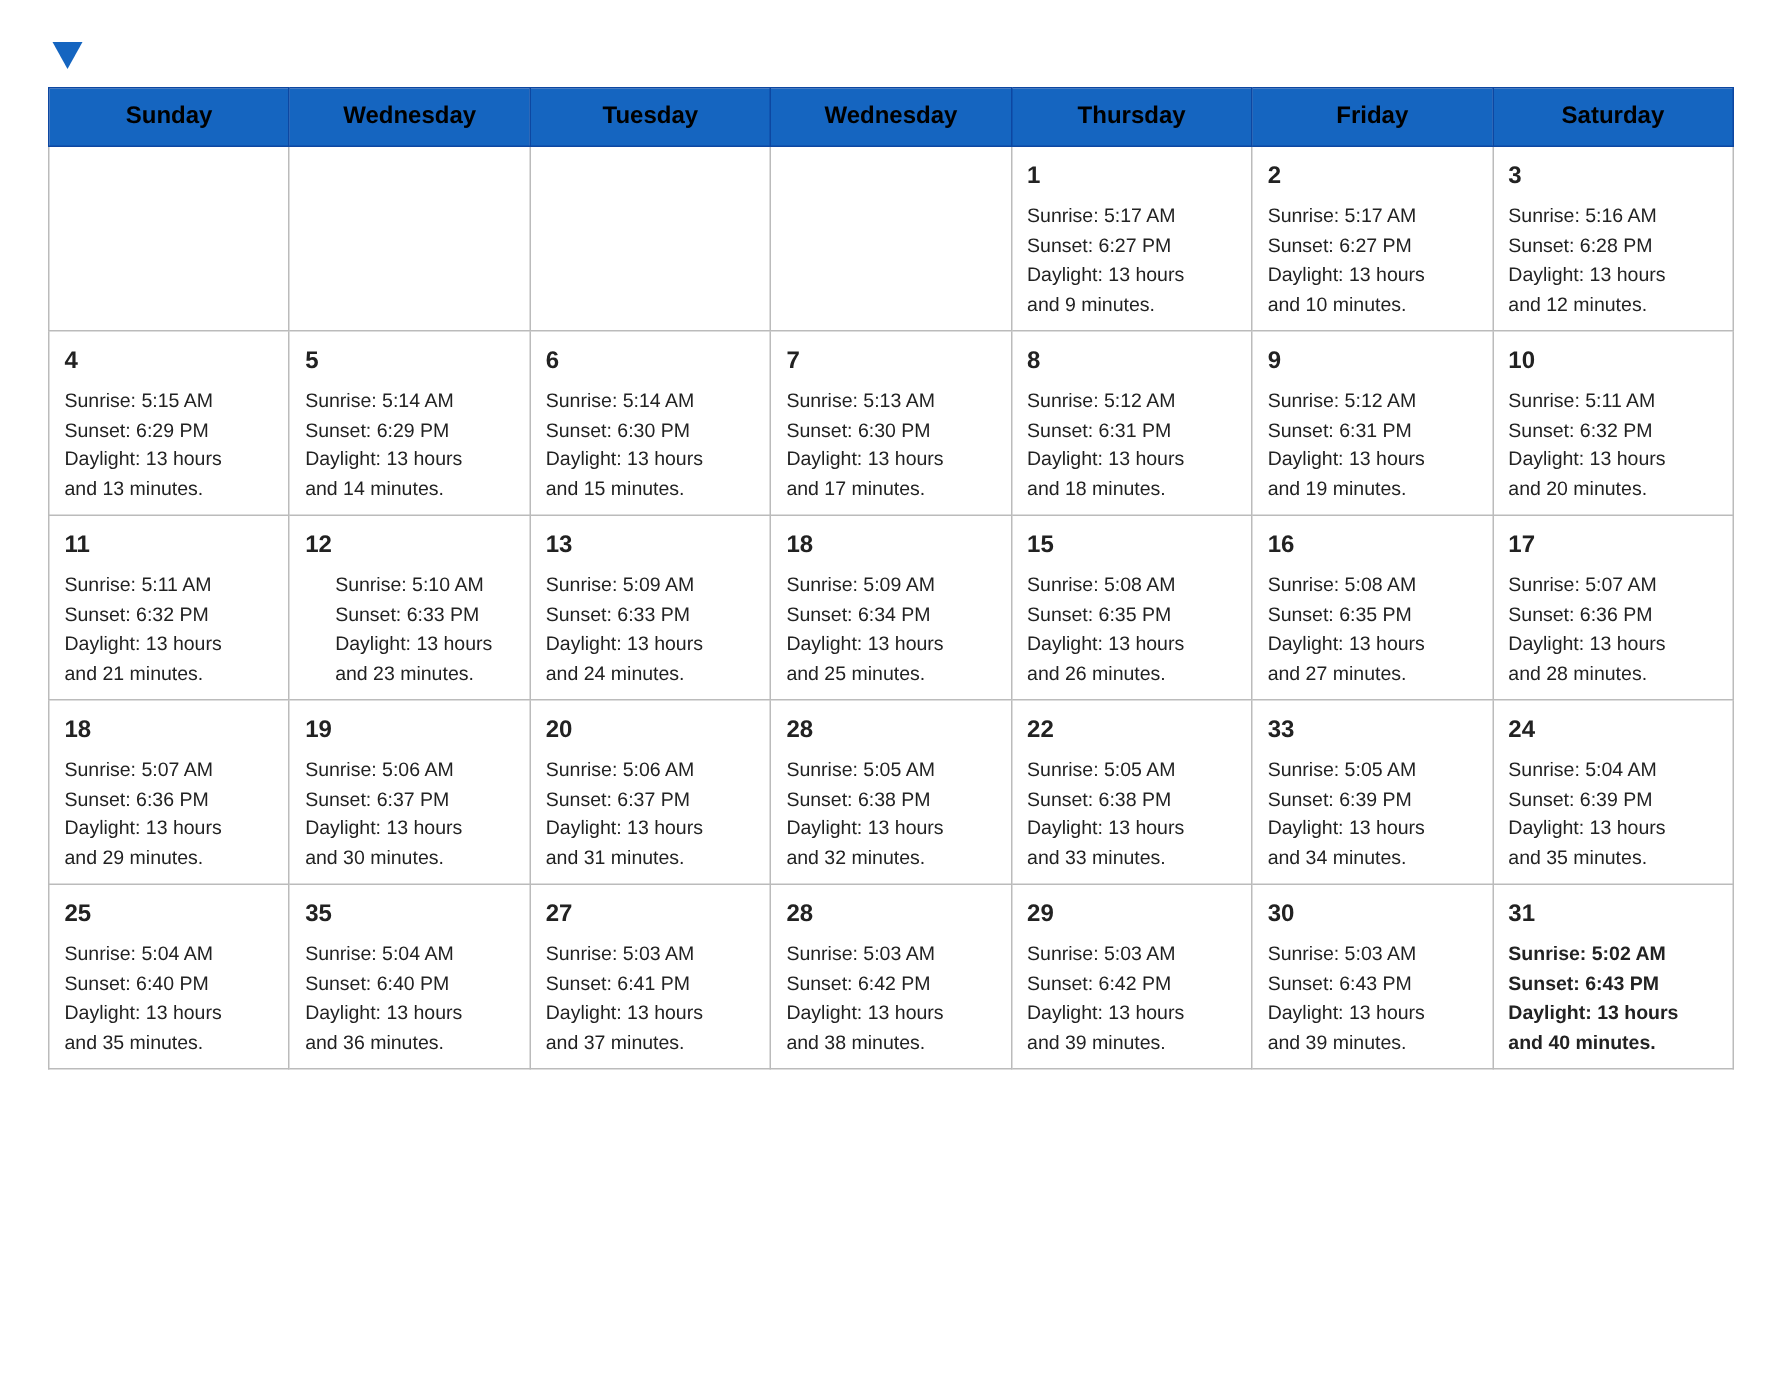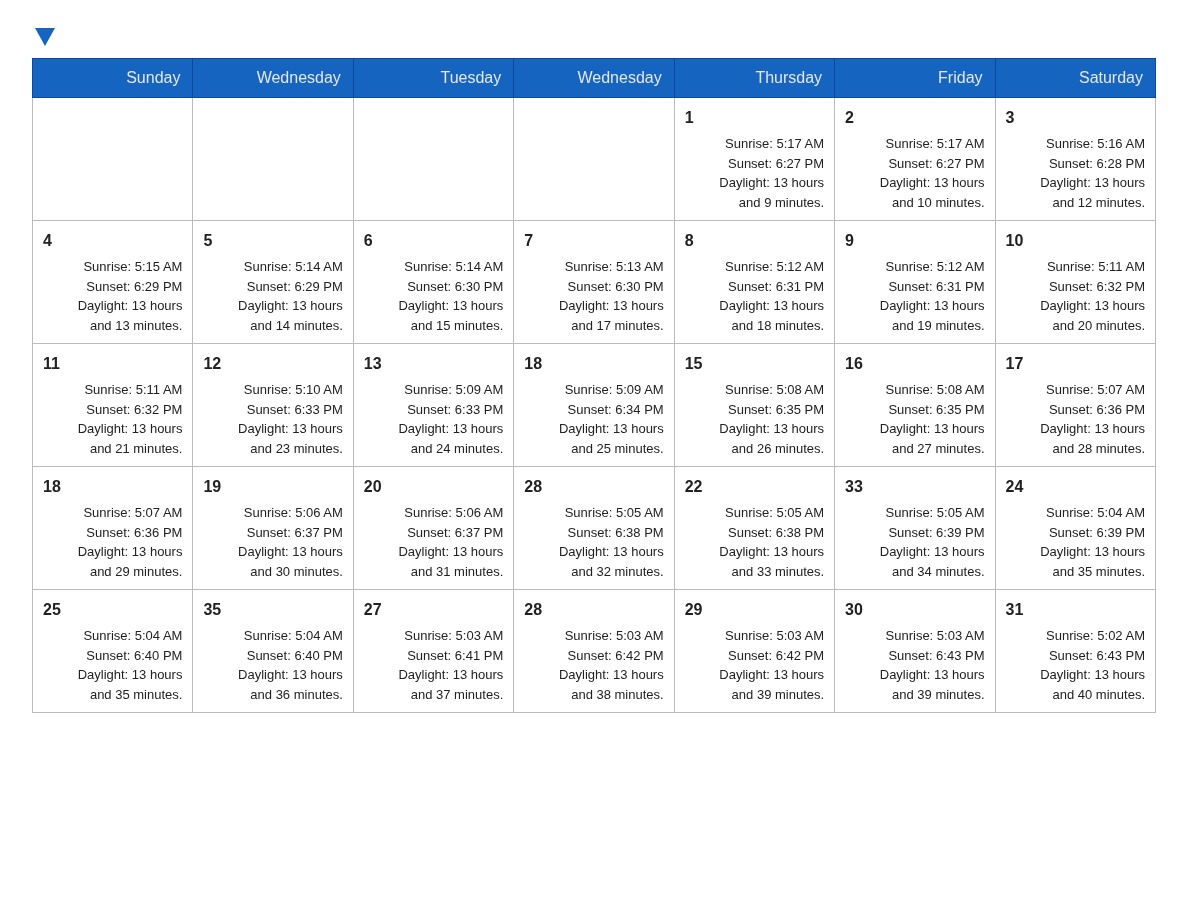--- a/index.html
+++ b/index.html
@@ -36,25 +36,25 @@
       color: #222;
       margin-top: 4px;
     }
     .calendar {
       width: 100%;
       border-collapse: collapse;
       margin-top: 8px;
     }
     .calendar thead tr th {
       background-color: #1565c0;
-      color: #e5e5e5;
+      color: #000000;
       font-size: 16px;
-      font-weight: normal;
+      font-weight: bold;
       padding: 10px 12px;
-      text-align: right;
+      text-align: center;
       border: 1px solid #0d47a1;
     }
     .calendar tbody tr td {
       vertical-align: top;
       border: 1px solid #bbb;
       padding: 8px 10px;
       width: 14.28%;
       min-height: 110px;
       font-size: 13px;
       color: #222;
@@ -63,21 +63,20 @@
     .calendar tbody tr td .day-number {
       font-size: 16px;
       font-weight: bold;
       color: #222;
       display: block;
       margin-bottom: 4px;
     }
     .calendar tbody tr td .sun-info {
       color: #222;
       font-size: 13px;
-      text-align: right;
     }
     .calendar tbody tr td.empty {
       background: #fff;
     }
     .logo-row {
       display: flex;
       align-items: center;
     }
     .logo-general {
       font-size: 30px;
@@ -349,20 +348,20 @@
         </td>
         <td>
           <span class="day-number">30</span>
           <div class="sun-info" style="white-space: pre-line;">Sunrise: 5:03 AM
 Sunset: 6:43 PM
 Daylight: 13 hours
 and 39 minutes.</div>
         </td>
         <td>
           <span class="day-number">31</span>
-          <div class="sun-info" style="white-space: pre-line;">Sunrise: 5:02 AM
+          <div class="sun-info" style="white-space: pre-line; font-weight: bold;">Sunrise: 5:02 AM
 Sunset: 6:43 PM
 Daylight: 13 hours
 and 40 minutes.</div>
         </td>
       </tr>
     </tbody>
 </table>
 
 </body></html>

